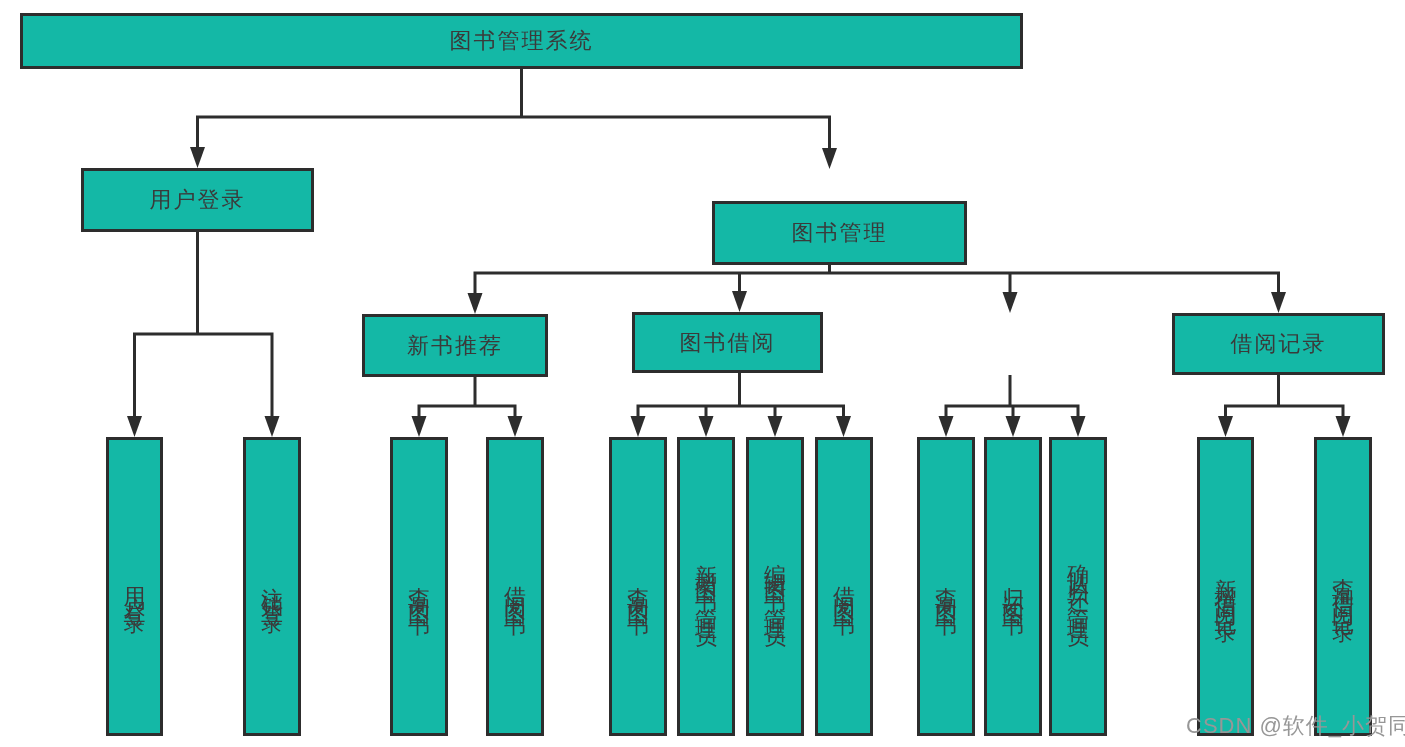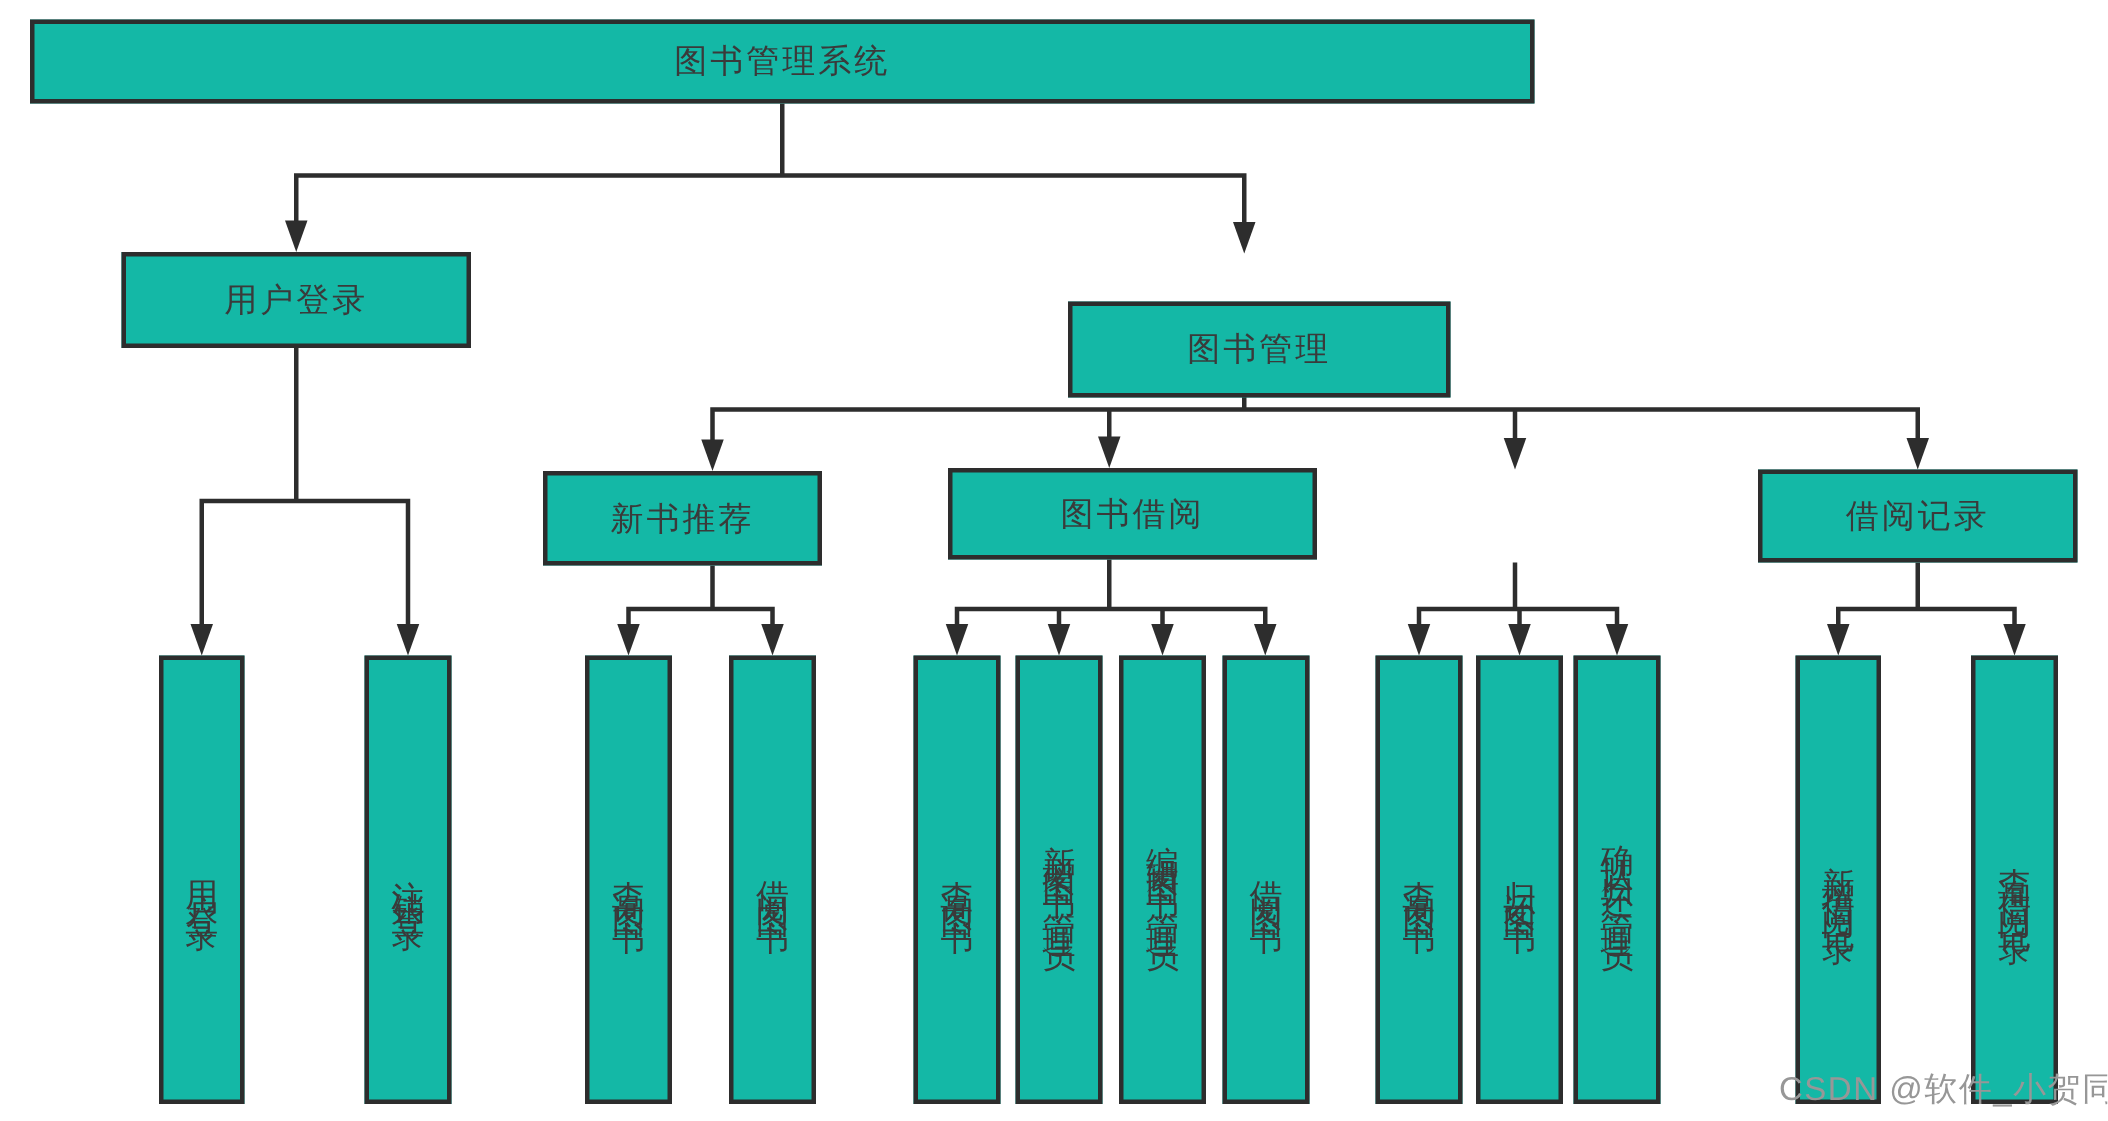--- a/index.html
+++ b/index.html
@@ -106,21 +106,21 @@
   <div class="node hnode" style="left:81px;top:168px;width:233px;height:64px;">
     <span class="label">用户登录</span>
   </div>
   <div class="node hnode" style="left:712px;top:169px;width:255px;height:64px;margin-top:32px;">
     <span class="label">图书管理</span>
   </div>
 
   <div class="node hnode" style="left:362px;top:314px;width:186px;height:63px;">
     <span class="label">新书推荐</span>
   </div>
-  <div class="node hnode" style="left:632px;top:312px;width:246px;height:61px;">
+  <div class="node hnode" style="left:632px;top:312px;width:191px;height:61px;">
     <span class="label">图书借阅</span>
   </div>
   <div class="node hnode" style="left:1172px;top:313px;width:213px;height:62px;">
     <span class="label">借阅记录</span>
   </div>
 
   <div class="node vnode" style="left:106px;top:437px;width:57px;height:299px;">
     <span class="label">用户登录</span>
   </div>
   <div class="node vnode" style="left:243px;top:437px;width:58px;height:299px;">

